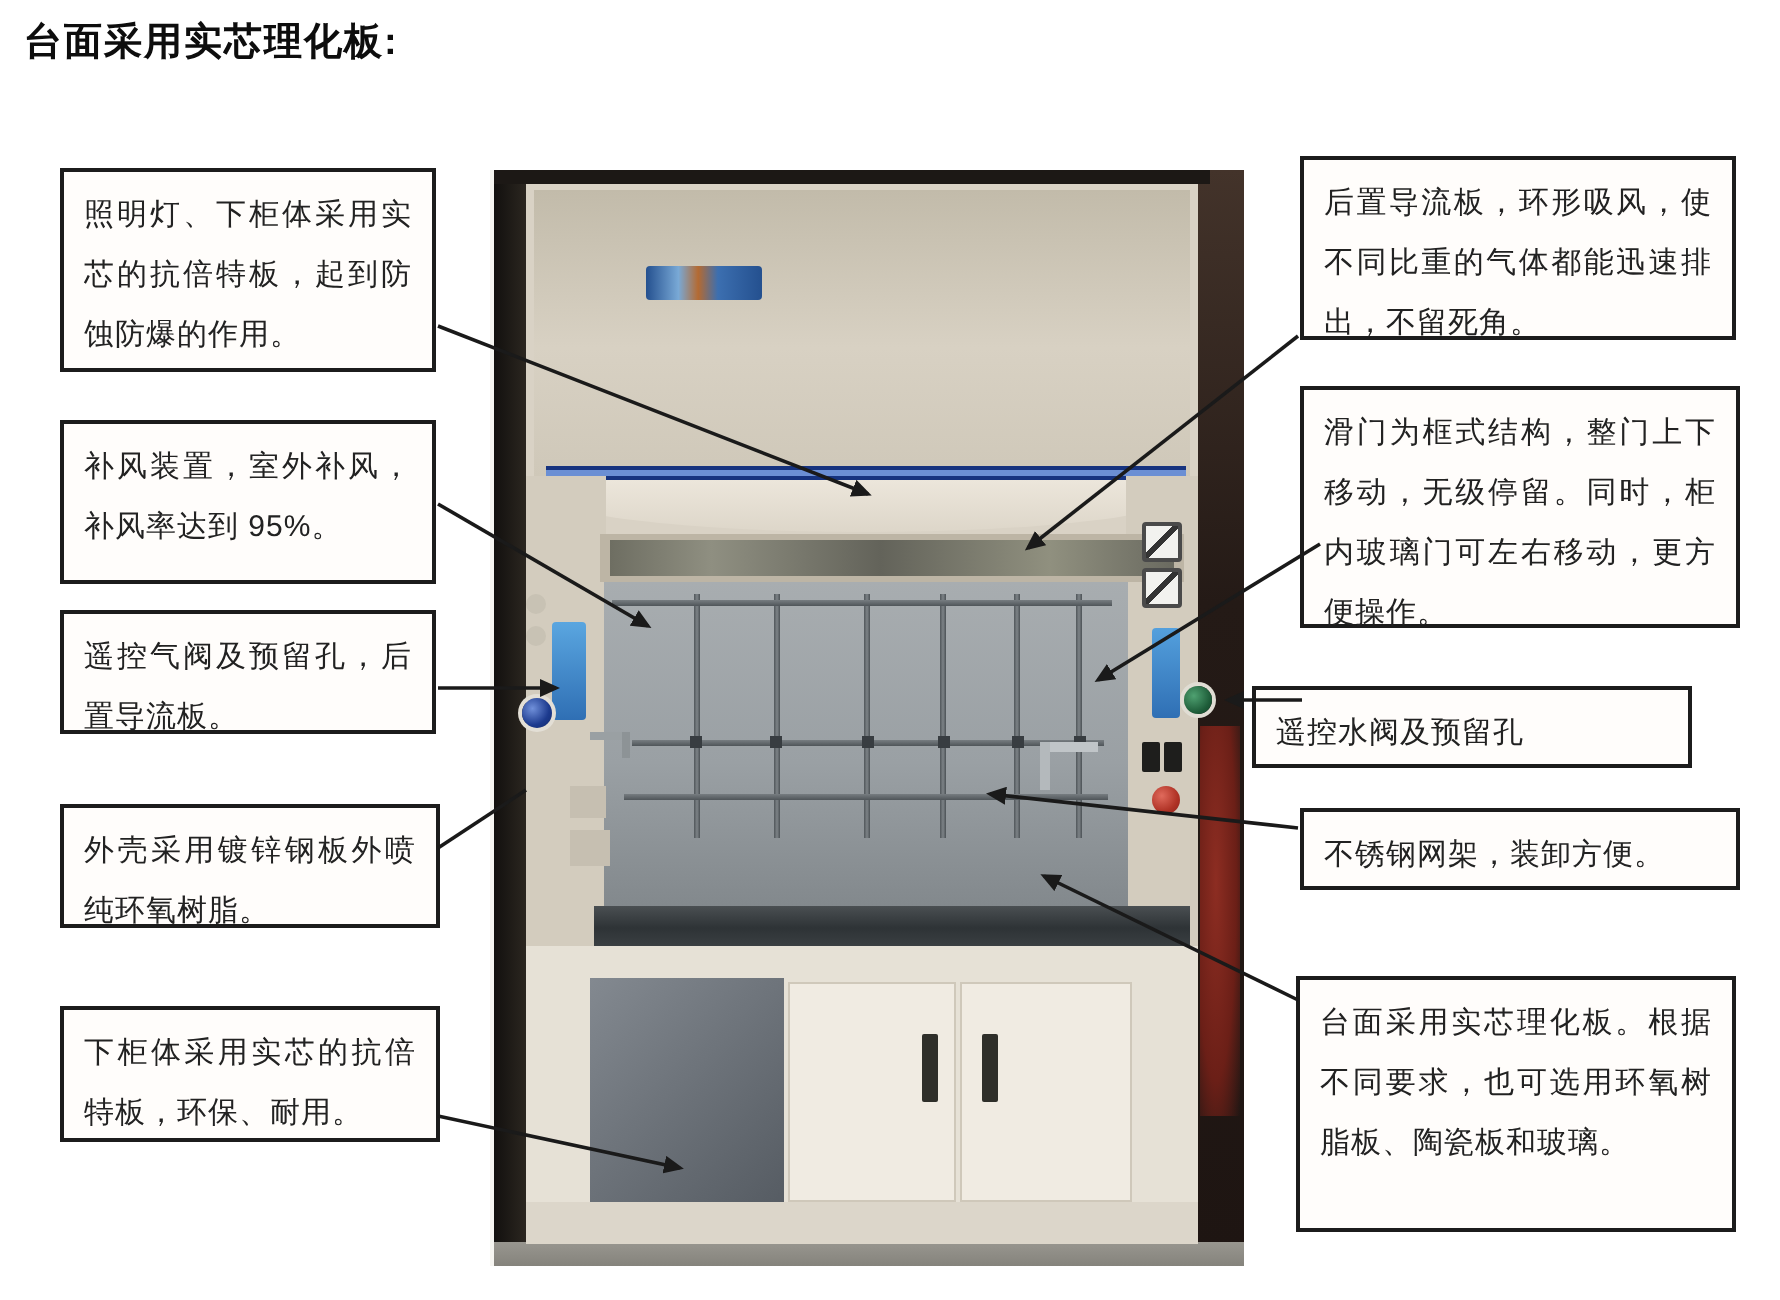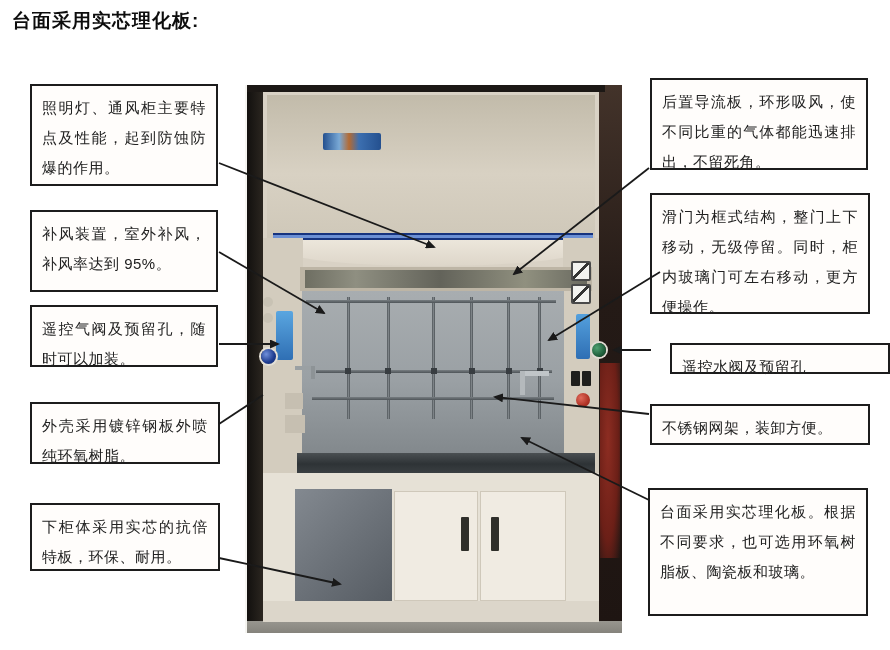--- a/index.html
+++ b/index.html
@@ -70,29 +70,29 @@
     background:radial-gradient(circle at 35% 35%,#4fa171,#1d5b38 65%,#123f25);box-shadow:0 0 0 2px #e0ddd4;}
   .ph-switch{top:286px;width:9px;height:15px;background:#1e1e1c;border-radius:1px;}
   .ph-knob-red{left:331px;top:308px;width:14px;height:14px;border-radius:50%;
     background:radial-gradient(circle at 35% 35%,#e06a5c,#b03326 60%,#8c211a);}
 </style>
 </head>
 <body>
 
 <div class="title">台面采用实芯理化板:</div>
 
-<div class="callout" style="left:30px;top:84px;width:188px;height:102px">照明灯、通风柜主要特点及性能，起到防蚀防爆的作用。</div>
+<div class="callout" style="left:30px;top:84px;width:188px;height:102px">照明灯、下柜体采用实芯的抗倍特板，起到防蚀防爆的作用。</div>
 <div class="callout" style="left:30px;top:210px;width:188px;height:82px">补风装置，室外补风，补风率达到 95%。</div>
-<div class="callout" style="left:30px;top:305px;width:188px;height:62px">遥控气阀及预留孔，随时可以加装。</div>
+<div class="callout" style="left:30px;top:305px;width:188px;height:62px">遥控气阀及预留孔，后置导流板。</div>
 <div class="callout" style="left:30px;top:402px;width:190px;height:62px">外壳采用镀锌钢板外喷纯环氧树脂。</div>
 <div class="callout" style="left:30px;top:503px;width:190px;height:68px">下柜体采用实芯的抗倍特板，环保、耐用。</div>
 
 <div class="callout" style="left:650px;top:78px;width:218px;height:92px">后置导流板，环形吸风，使不同比重的气体都能迅速排出，不留死角。</div>
 <div class="callout" style="left:650px;top:193px;width:220px;height:121px">滑门为框式结构，整门上下移动，无级停留。同时，柜内玻璃门可左右移动，更方便操作。</div>
-<div class="callout" style="left:670px;top:343px;width:220px;height:31px">遥控水阀及预留孔</div>
+<div class="callout" style="left:626px;top:343px;width:220px;height:41px">遥控水阀及预留孔</div>
 <div class="callout" style="left:650px;top:404px;width:220px;height:41px">不锈钢网架，装卸方便。</div>
 <div class="callout" style="left:648px;top:488px;width:220px;height:128px">台面采用实芯理化板。根据不同要求，也可选用环氧树脂板、陶瓷板和玻璃。</div>
 
 <div id="photo">
   <div class="ph-right-bg"></div>
   <div class="ph-right-red"></div>
   <div class="ph-body"></div>
   <div class="ph-left-bar"></div>
   <div class="ph-top-bar"></div>
   <div class="ph-floor"></div>

